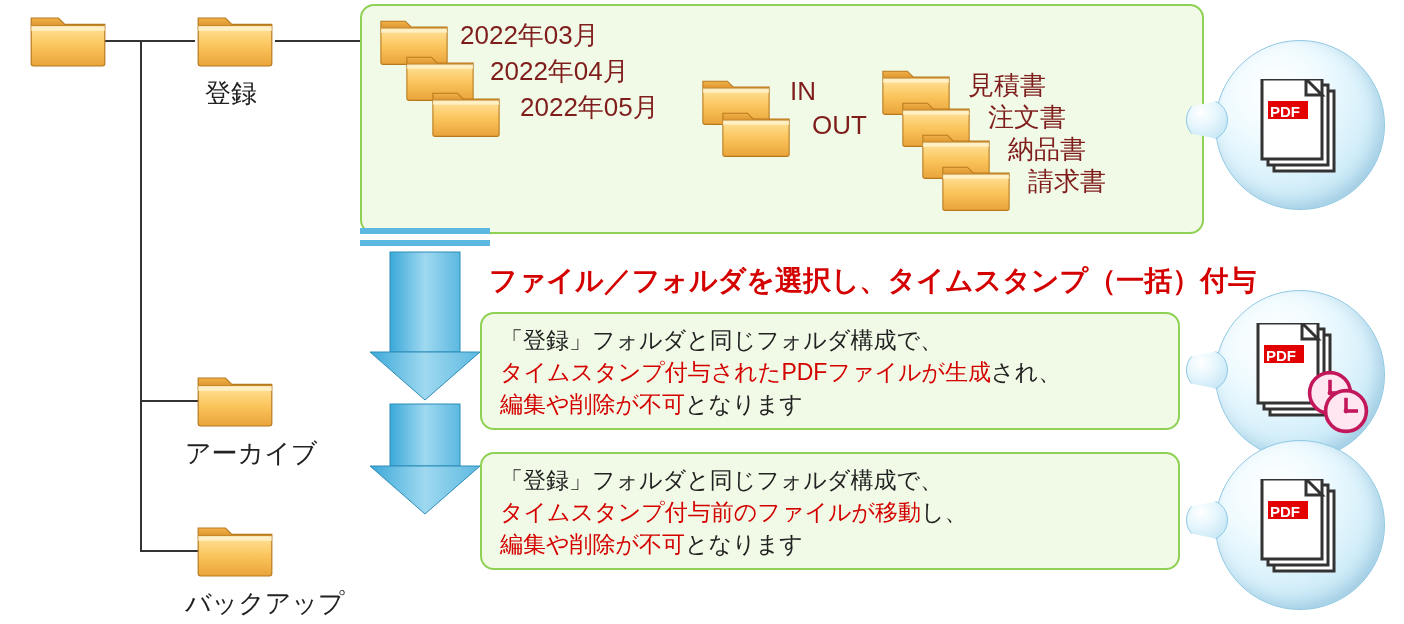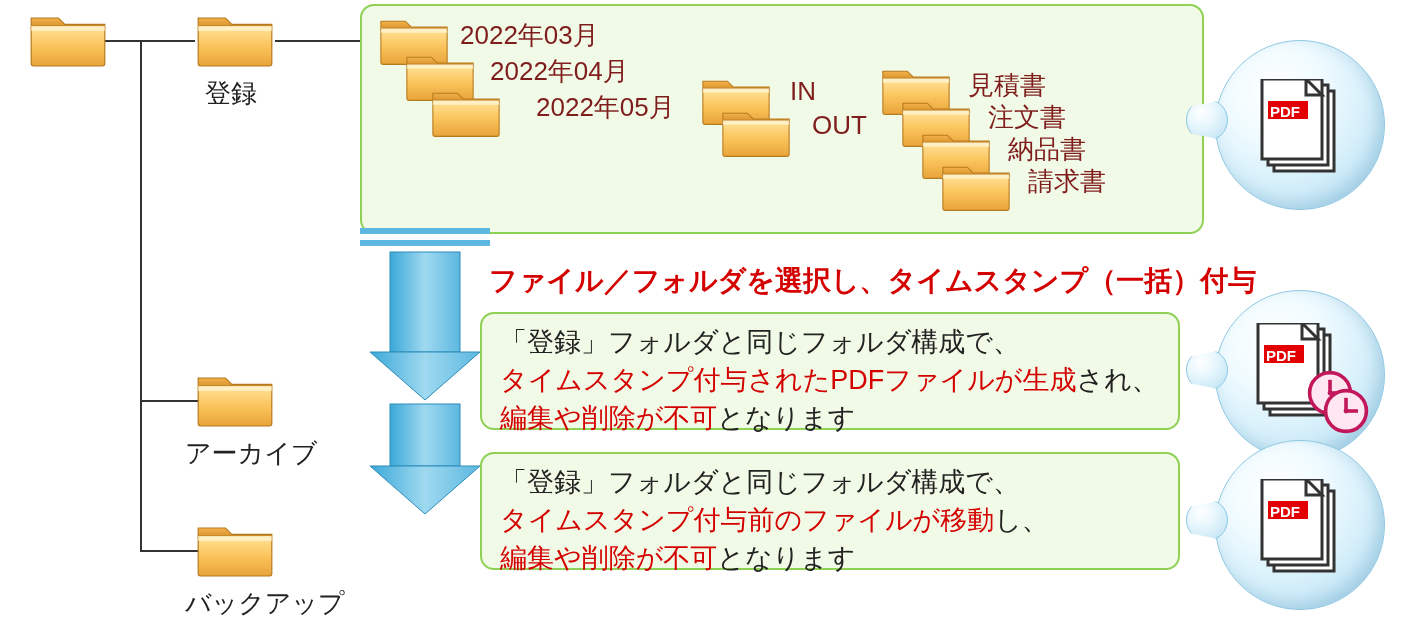--- a/index.html
+++ b/index.html
@@ -24,21 +24,21 @@
     background: #f1fae6;
     border: 2px solid #8fd154;
     border-radius: 14px;
     position: absolute;
   }
   .title-red {
     color: #d40000;
     font-weight: bold;
     font-size: 28px;
   }
-  .desc { font-size: 27px; color: #222; line-height: 1.4; }
+  .desc { font-size: 23px; color: #222; line-height: 1.4; }
   .desc .red { color: #d40000; font-weight: normal; }
   .bubble {
     position: absolute;
     width: 170px; height: 170px;
     border-radius: 50%;
     background: radial-gradient(circle at 35% 30%, #ffffff 0%, #f0fbff 30%, #d9f1fb 55%, #a9d9ef 100%);
     border: 1px solid #8ec8e3;
     box-shadow: inset -6px -6px 14px rgba(80,140,180,.25);
   }
   .bubble::before {
@@ -124,21 +124,21 @@
 <div class="abs lbl-gray" style="left:460px; top:18px;">2022年03月</div>
 
 <div class="folder abs folder-small" style="left:404px; top:50px;"><svg>
       <use href="#folder-sym"></use>
     </svg></div>
 <div class="abs lbl-gray" style="left:490px; top:54px;">2022年04月</div>
 
 <div class="folder abs folder-small" style="left:430px; top:86px;"><svg>
       <use href="#folder-sym"></use>
     </svg></div>
-<div class="abs lbl-gray" style="left:520px; top:90px;margin-left:16px;">2022年05月</div>
+<div class="abs lbl-gray" style="left:520px; top:90px;">2022年05月</div>
 
 <div class="folder abs folder-small" style="left:700px; top:74px;"><svg>
       <use href="#folder-sym"></use>
     </svg></div>
 <div class="abs lbl-gray" style="left:790px; top:76px;">IN</div>
 
 <div class="folder abs folder-small" style="left:720px; top:106px;"><svg>
       <use href="#folder-sym"></use>
     </svg></div>
 <div class="abs lbl-gray" style="left:812px; top:110px;">OUT</div>

